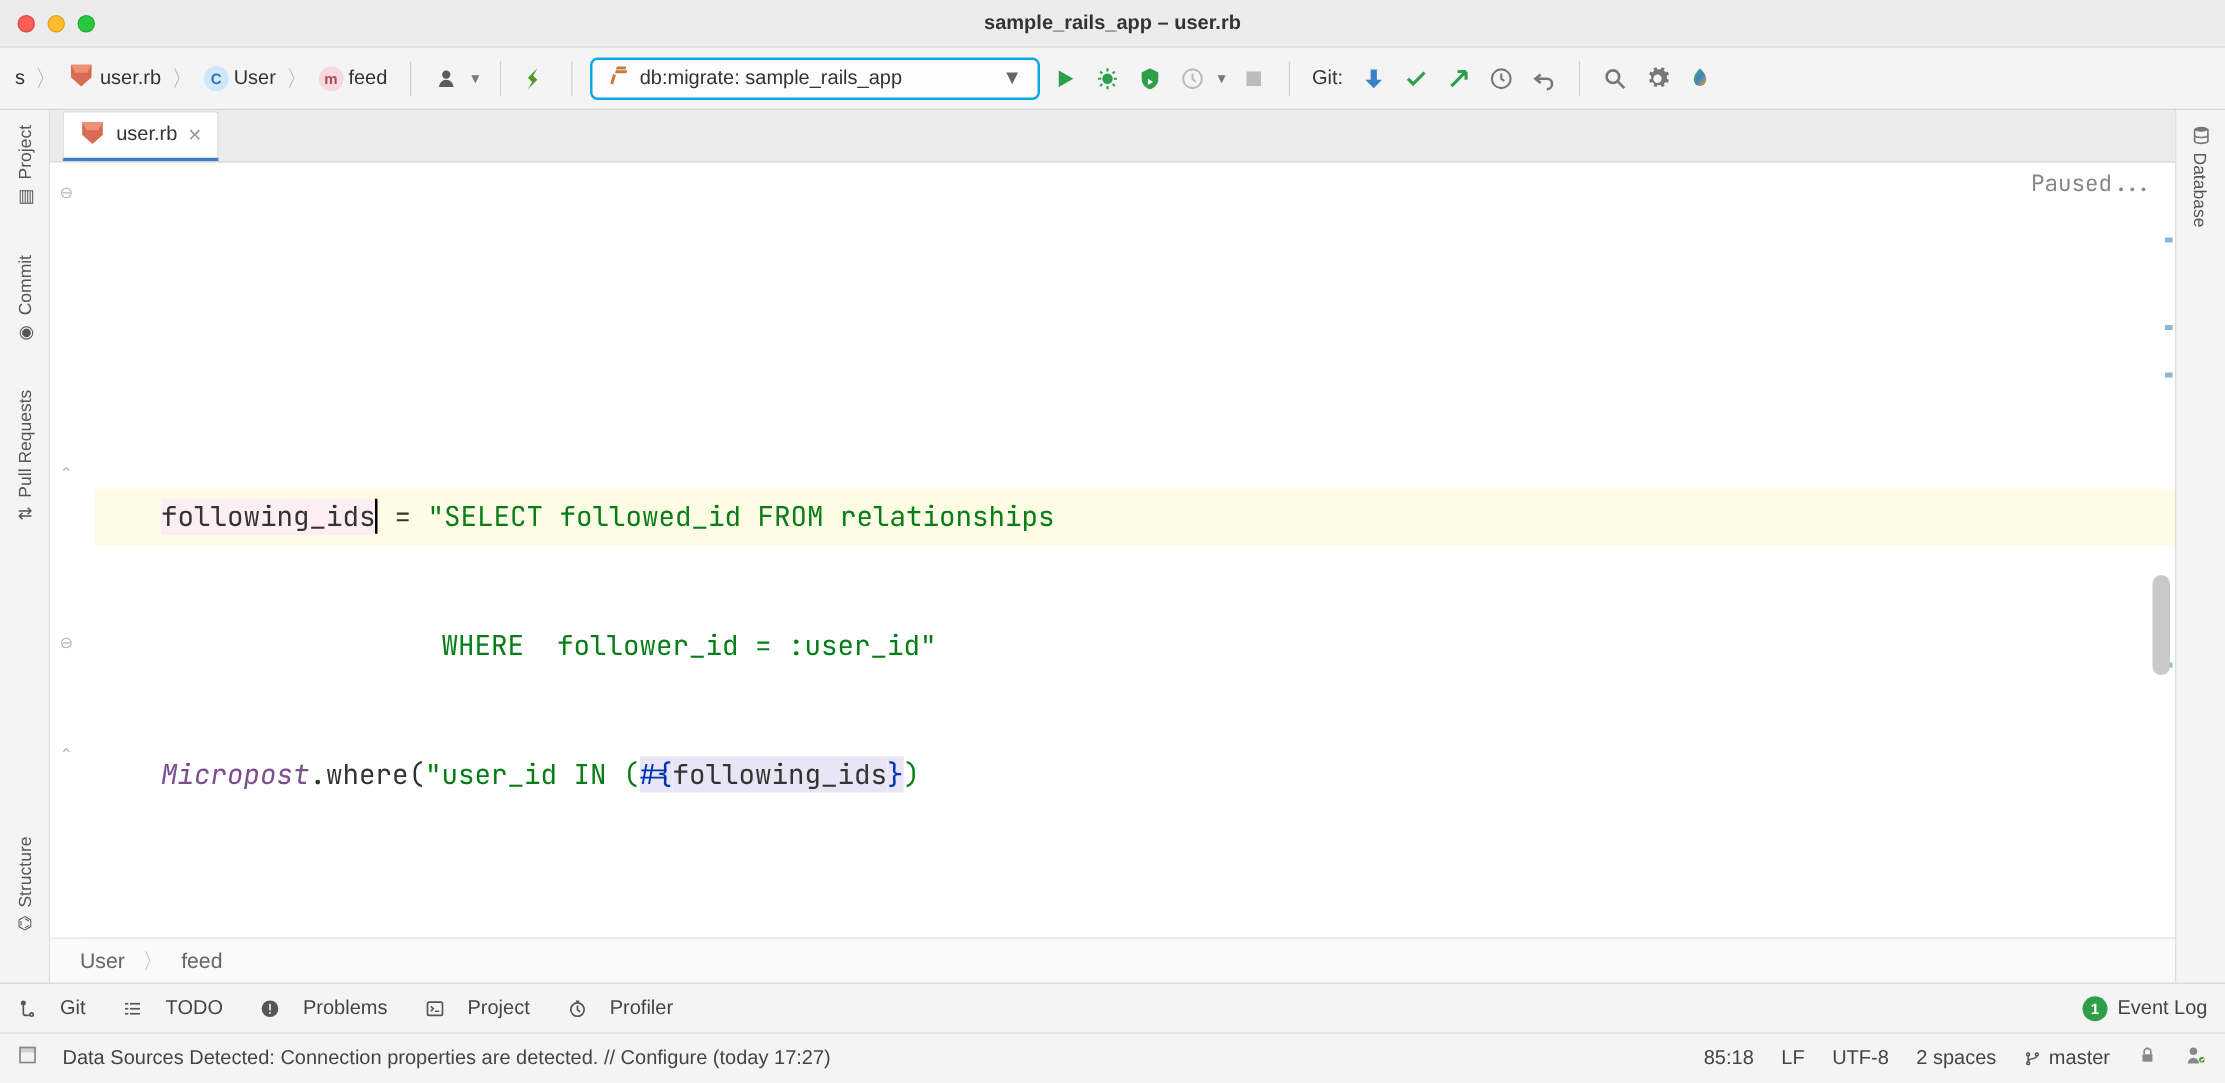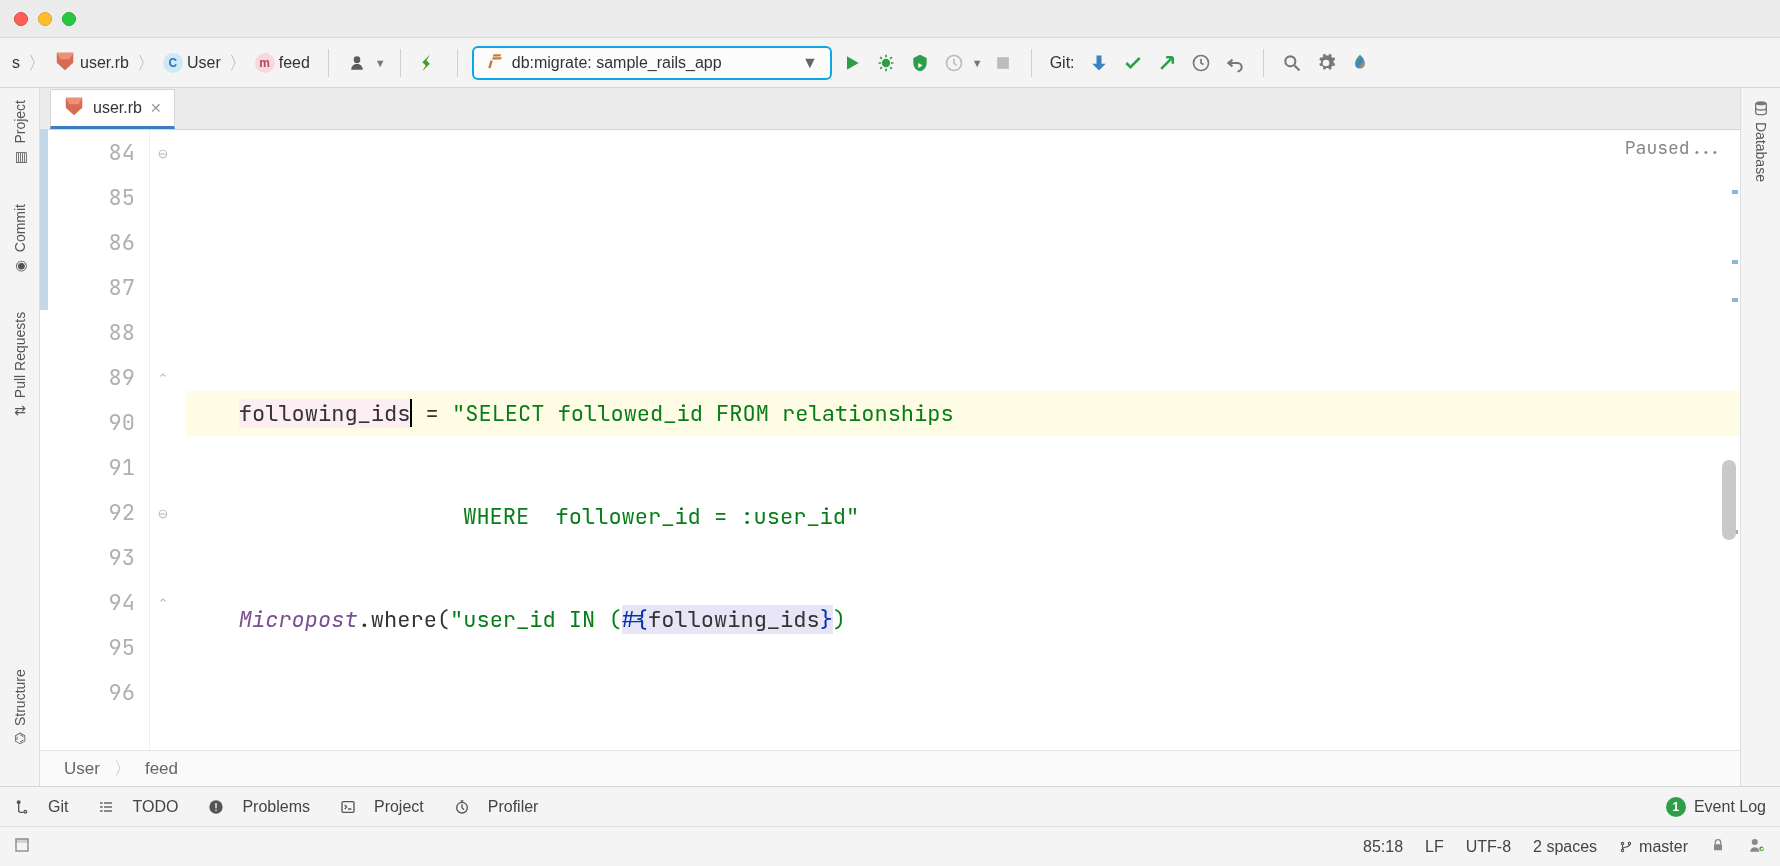--- a/index.html
+++ b/index.html
@@ -170,20 +170,21 @@
 </style>
 </head>
 <body>
 
 <div class="titlebar">
   <div class="traffic">
     <span class="tr-red"></span>
     <span class="tr-yellow"></span>
     <span class="tr-green"></span>
   </div>
+  <div class="title">sample_rails_app – user.rb</div>
 </div>
 
 <div class="toolbar">
   <div class="breadcrumbs">
     <span class="bc-item">s</span>
     <span class="bc-sep">〉</span>
     <span class="bc-item">
       <span class="ruby-file-icon">
         <svg viewBox="0 0 24 24">
             <polygon points="3,3 21,3 21,14 12,22 3,14" fill="#d86b53"></polygon>
@@ -346,36 +347,20 @@
               <polygon points="3,3 21,3 17,10 7,10" fill="#f09077"></polygon>
             </svg>
         </span>
         <span>user.rb</span>
         <span class="close">✕</span>
       </div>
     </div>
 
     <div class="code-wrap">
 
-      <div class="gutter-nums" style="position:relative;">
-        <div class="gutter-change" style="top:0; height:180px;"></div>
-        <div class="line">84</div>
-        <div class="line">85</div>
-        <div class="line">86</div>
-        <div class="line">87</div>
-        <div class="line">88</div>
-        <div class="line">89</div>
-        <div class="line">90</div>
-        <div class="line">91</div>
-        <div class="line">92</div>
-        <div class="line">93</div>
-        <div class="line">94</div>
-        <div class="line">95</div>
-        <div class="line">96</div>
-      </div>
 
       <div class="fold-gutter">
         <div class="fold-mark" style="top:14px;">⊖</div>
         <div class="fold-mark" style="top:239px;">⌃</div>
         <div class="fold-mark" style="top:374px;">⊖</div>
         <div class="fold-mark" style="top:464px;">⌃</div>
       </div>
 
       <div class="code">
         <div class="paused-badge">Paused...</div>
@@ -467,20 +452,21 @@
   </div>
 </div>
 
 <div class="statusbar">
   <span style="color:#888;">
     <svg width="16" height="16" viewBox="0 0 24 24" fill="none" stroke="currentColor" stroke-width="2">
         <rect x="3" y="3" width="18" height="18"></rect>
         <rect x="3" y="3" width="18" height="5" fill="currentColor" opacity="0.3"></rect>
       </svg>
   </span>
+  <span>Data Sources Detected: Connection properties are detected. // Configure (today 17:27)</span>
   <div class="right">
     <span>85:18</span>
     <span>LF</span>
     <span>UTF-8</span>
     <span>2 spaces</span>
     <span style="display:flex;align-items:center;gap:6px;">
       <svg width="14" height="14" viewBox="0 0 24 24" fill="none" stroke="#555" stroke-width="2">
           <circle cx="6" cy="6" r="2"></circle>
           <circle cx="6" cy="18" r="2"></circle>
           <circle cx="18" cy="6" r="2"></circle>

